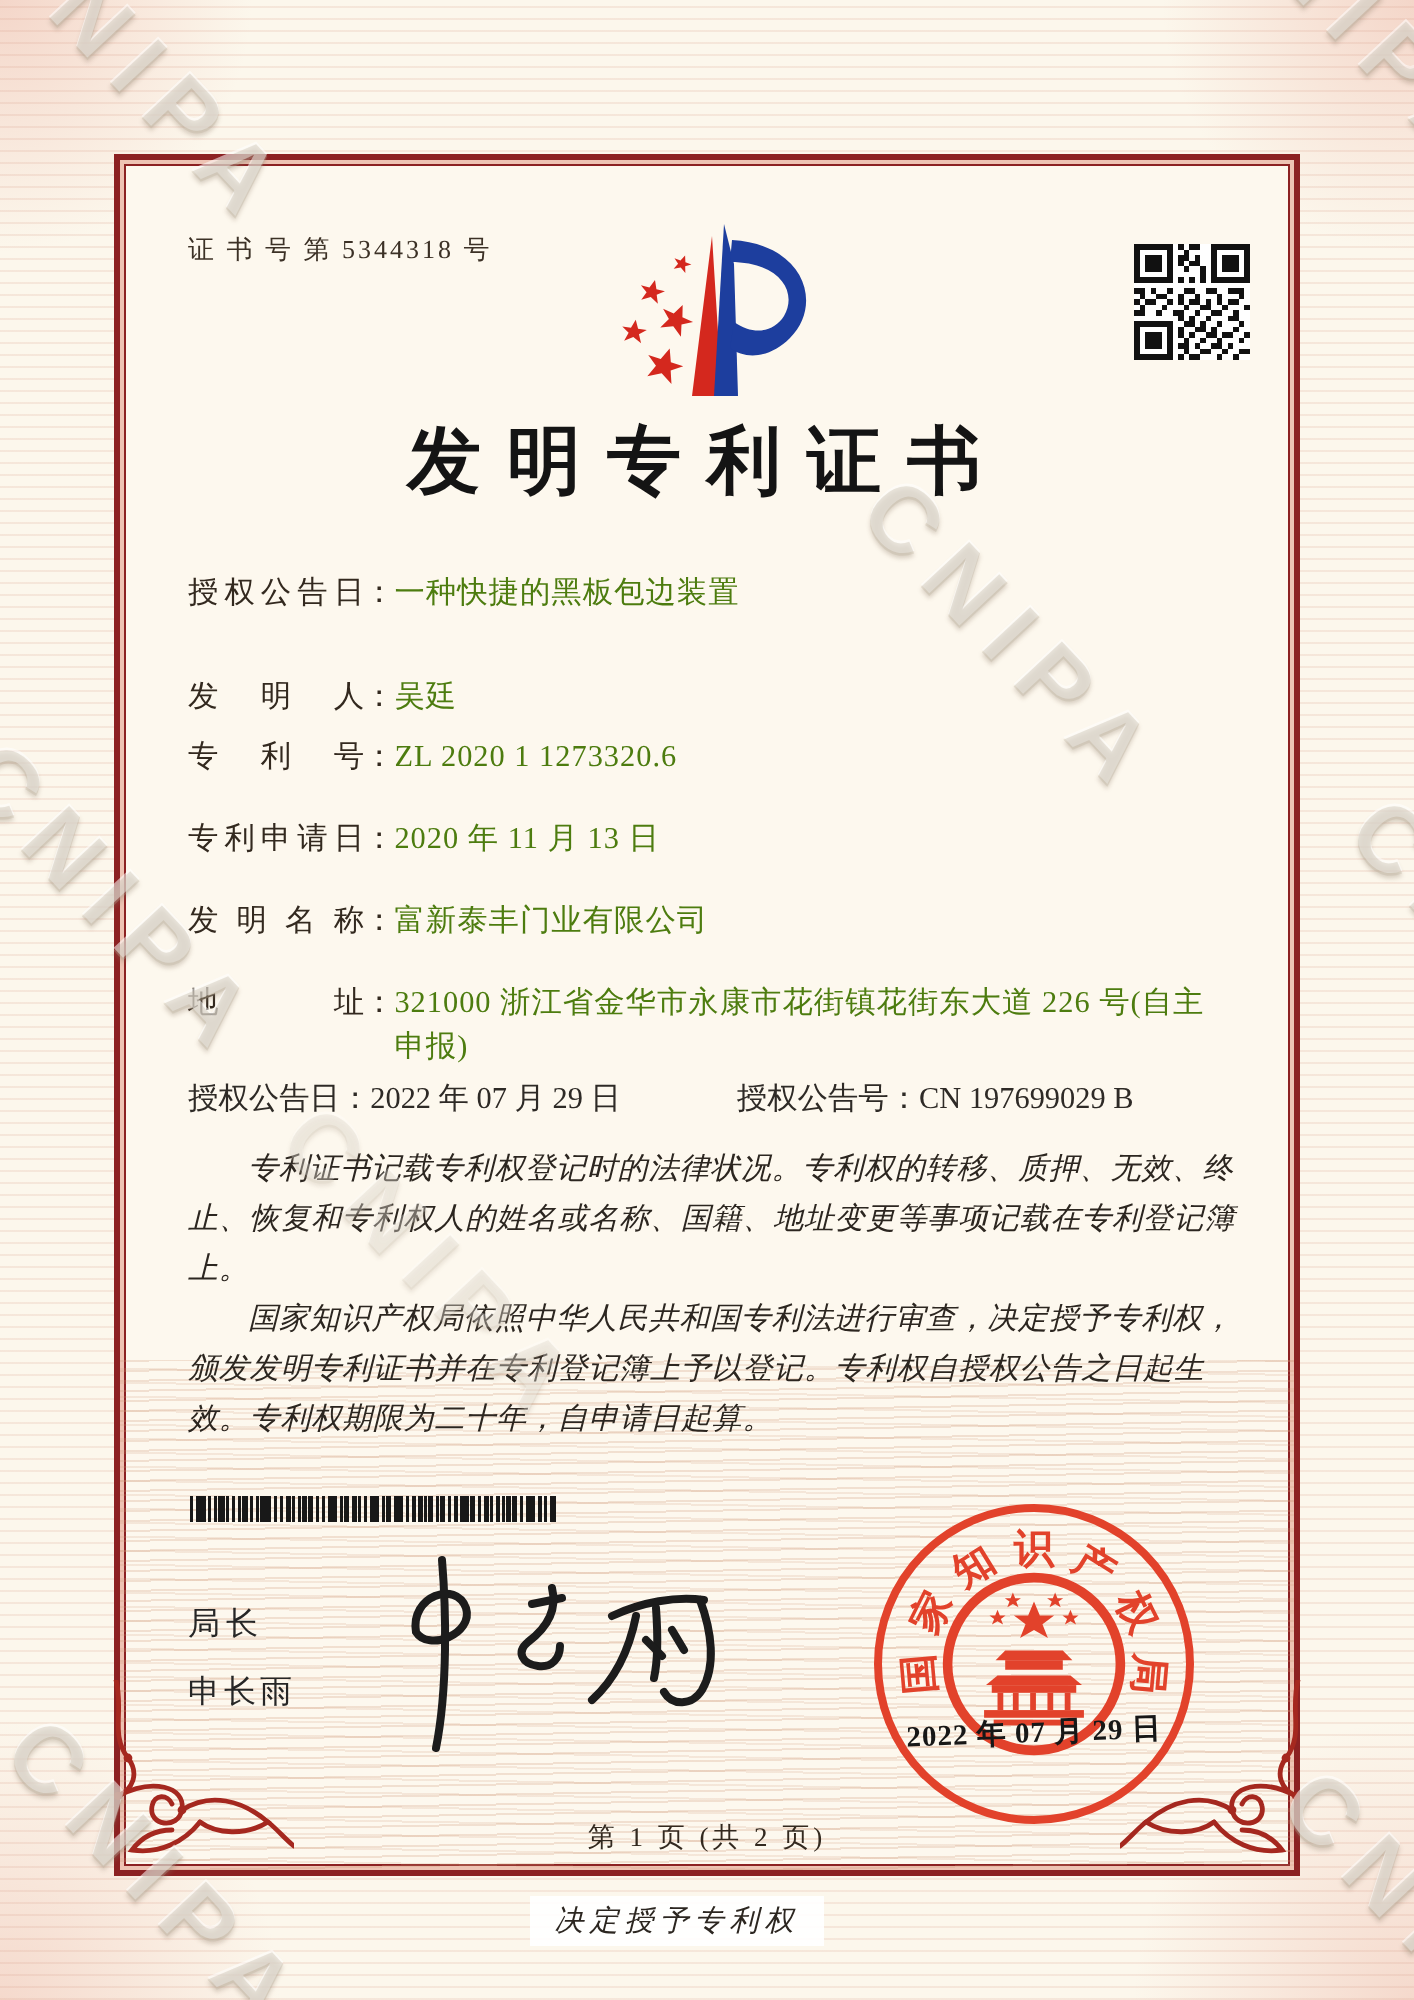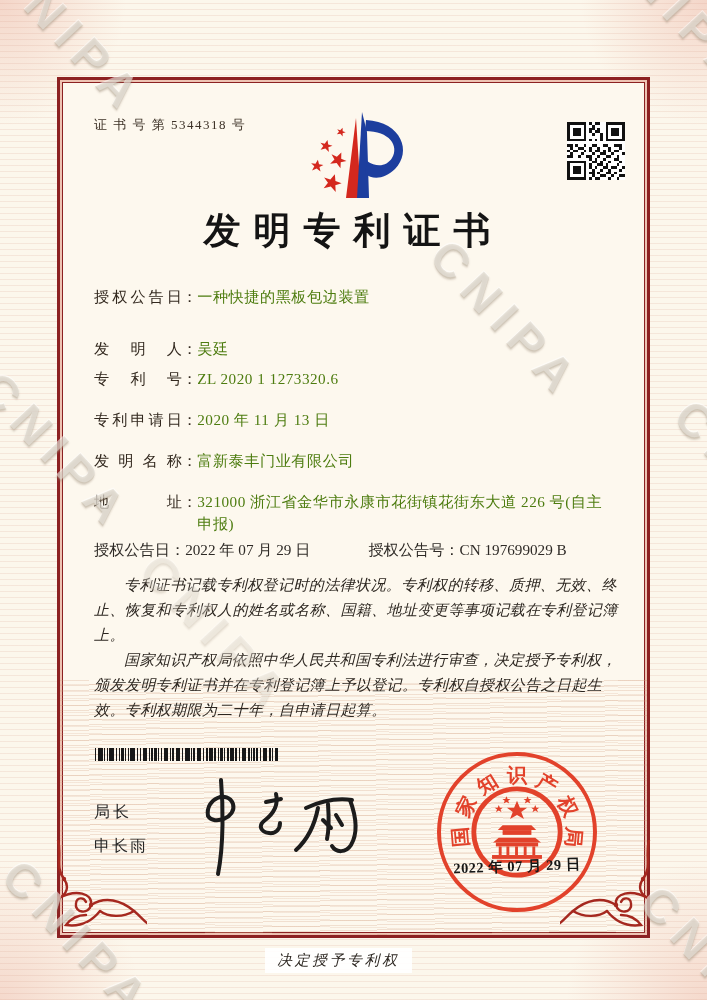--- a/index.html
+++ b/index.html
@@ -271,20 +271,21 @@
         <span style="--a:-63.3deg">家</span>
         <span style="--a:-31.7deg">知</span>
         <span style="--a:0deg">识</span>
         <span style="--a:31.7deg">产</span>
         <span style="--a:63.3deg">权</span>
         <span style="--a:95deg">局</span>
       </div>
       <div class="seal-date">2022 年 07 月 29 日</div>
     </div>
 
+    <div class="page-num">第 1 页 (共 2 页)</div>
 
     <svg class="flourish fl" width="96" height="96" viewBox="0 0 96 96" fill="none" stroke="#a5281f" stroke-width="2.4" stroke-linecap="round">
       <path d="M7,0 C11,16 4,27 13,39 C19,47 15,55 8,58"></path>
       <path d="M8,58 C25,49 42,53 40,65 C38,75 23,73 25,63 C26,57 33,57 35,62"></path>
       <path d="M40,65 C54,56 70,60 83,71 C72,78 57,77 49,71"></path>
       <path d="M49,71 C41,81 29,87 15,85 C21,77 29,75 35,75"></path>
       <path d="M83,71 C88,75 92,80 96,83"></path>
       <circle cx="13" cy="39" r="2.2" fill="#a5281f" stroke="none"></circle>
       <circle cx="40" cy="65" r="2.2" fill="#a5281f" stroke="none"></circle>
       <circle cx="8" cy="58" r="2" fill="#a5281f" stroke="none"></circle>

